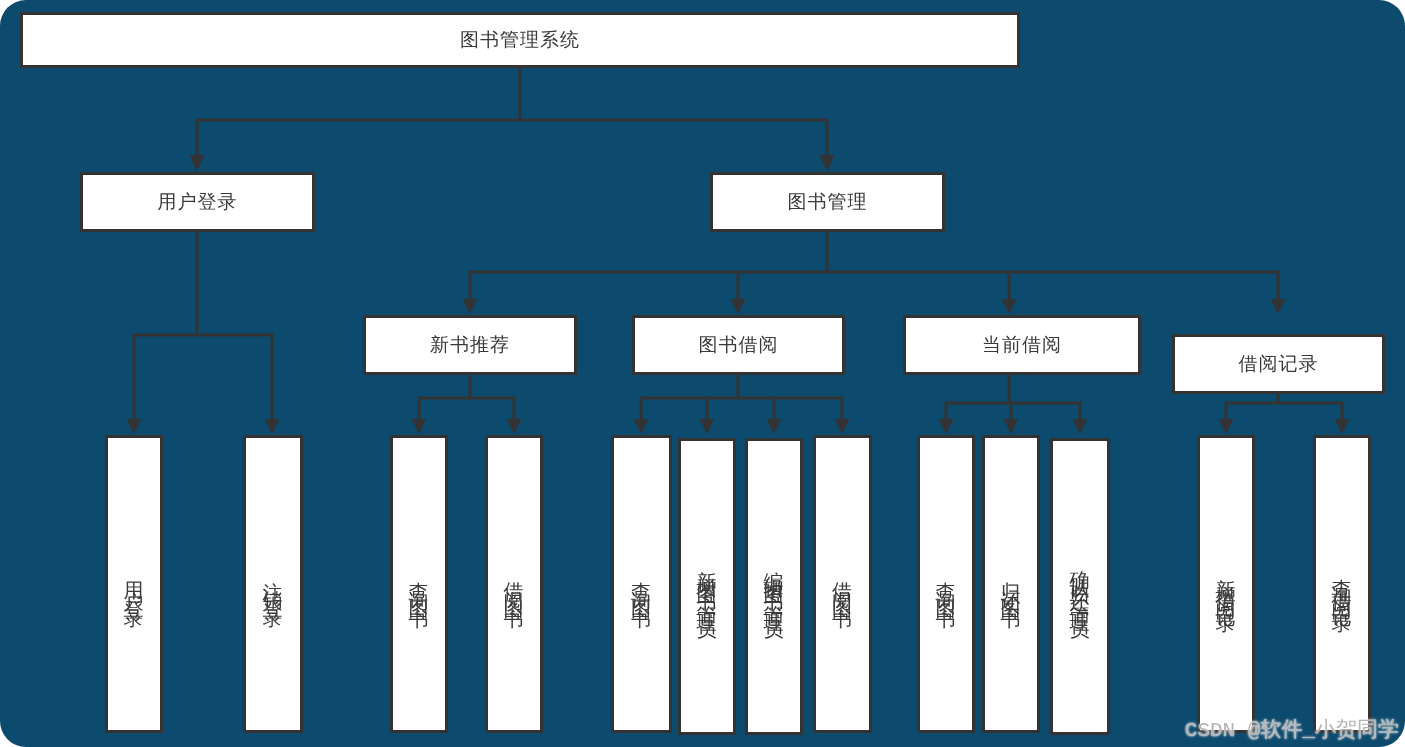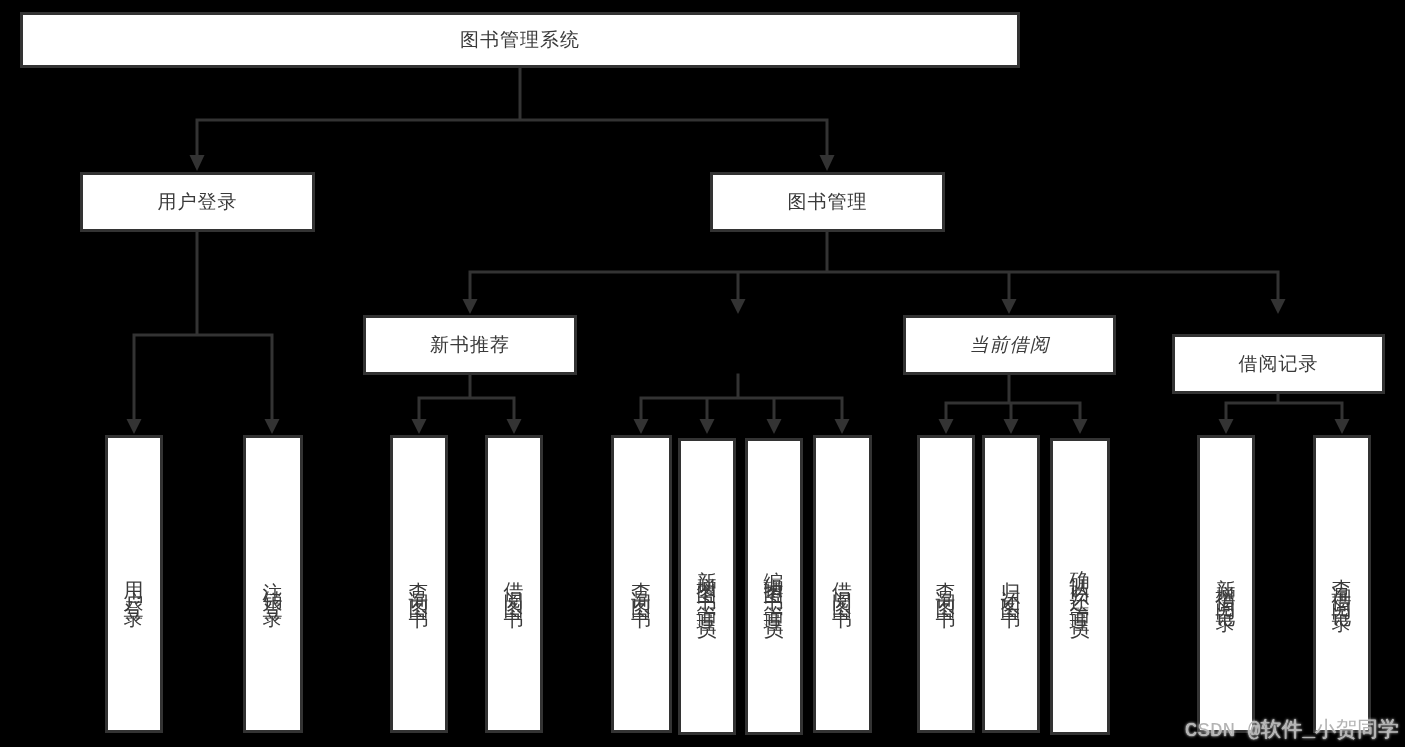--- a/index.html
+++ b/index.html
@@ -5,22 +5,23 @@
   html, body {
     margin: 0;
     padding: 0;
     background: #ffffff;
     font-family: "DejaVu Sans", "Liberation Sans", sans-serif;
   }
   .canvas {
     position: relative;
     width: 1405px;
     height: 747px;
-    background: #000000;
+    background: #0c4a6e;
     overflow: hidden;
+    border-radius: 26px;
   }
   .connectors {
     position: absolute;
     left: 0;
     top: 0;
     z-index: 1;
   }
   .node {
     position: absolute;
     box-sizing: border-box;
@@ -94,21 +95,22 @@
       <polygon points="1334.5,419 1349.5,419 1342,434"></polygon>
     </g>
   </svg>
 
   <div class="node h-node" style="left:20px; top:12px; width:1000px; height:56px;">图书管理系统</div>
 
   <div class="node h-node" style="left:80px; top:172px; width:235px; height:60px;">用户登录</div>
   <div class="node h-node" style="left:710px; top:172px; width:235px; height:60px;">图书管理</div>
 
   <div class="node h-node" style="left:363px; top:315px; width:214px; height:60px;">新书推荐</div>
-  <div class="node h-node" style="left:903px; top:315px; width:213px; height:60px;font-style:italic;">当前借阅</div>
+  <div class="node h-node" style="left:632px; top:315px; width:213px; height:60px;">图书借阅</div>
+  <div class="node h-node" style="left:903px; top:315px; width:238px; height:60px;">当前借阅</div>
   <div class="node h-node" style="left:1172px; top:315px; width:213px; height:60px;margin-top:19px;">借阅记录</div>
 
   <div class="node v-node" style="left:105px; top:435px; width:58px; height:298px;">用户登录</div>
   <div class="node v-node" style="left:243px; top:435px; width:60px; height:298px;">注销登录</div>
 
   <div class="node v-node" style="left:390px; top:435px; width:58px; height:298px;">查询图书</div>
   <div class="node v-node" style="left:485px; top:435px; width:58px; height:298px;">借阅图书</div>
 
   <div class="node v-node" style="left:611px; top:435px; width:61px; height:298px;">查询图书</div>
   <div class="node v-node long" style="left:678px; top:438px; width:58px; height:297px;">新增图书（管理员）</div>

